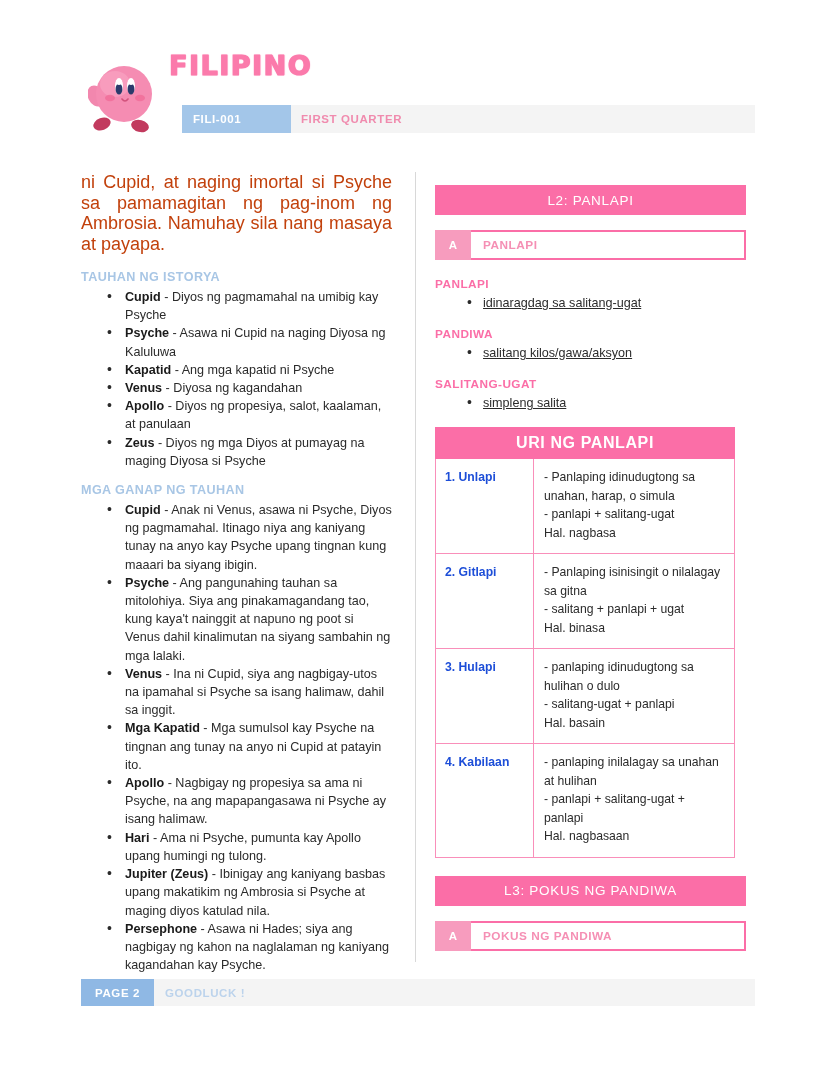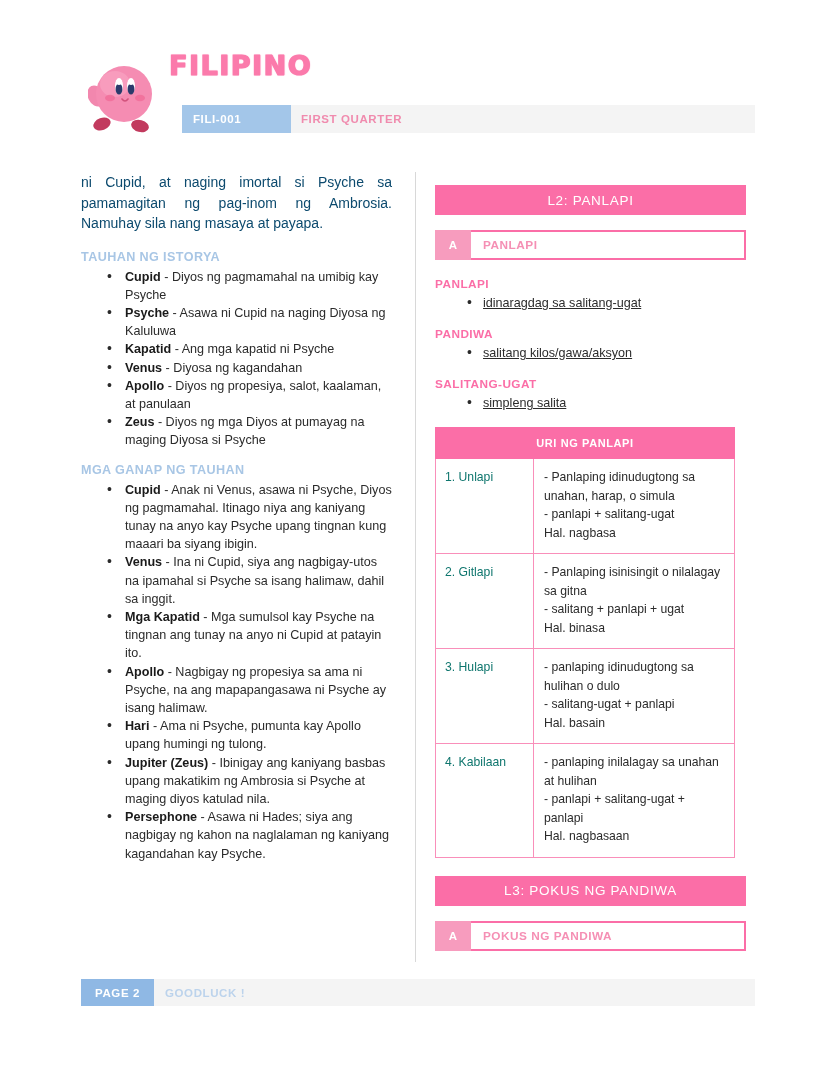--- a/index.html
+++ b/index.html
@@ -106,23 +106,23 @@
   }
 
   .col-right {
     position: absolute;
     left: 435px;
     top: 185px;
     width: 311px;
   }
 
   .intro-para {
-    font-size: 14px;
+    font-size: 18px;
     line-height: 20.5px;
-    color: #0c4a6e;
+    color: #c2410c;
     text-align: justify;
     margin-bottom: 16px;
   }
 
   .sec-heading {
     font-size: 12.6px;
     font-weight: bold;
     letter-spacing: 0.4px;
     color: #A8C6E5;
     margin-top: 13px;
@@ -241,40 +241,40 @@
   .uri-table {
     width: 300px;
     border-collapse: collapse;
     margin-top: 2px;
     margin-bottom: 18px;
   }
 
   .uri-table th {
     background: #FB6EA7;
     color: #ffffff;
-    font-size: 11px;
+    font-size: 16px;
     font-weight: bold;
     letter-spacing: 0.6px;
     height: 31px;
     border: 1.6px solid #FB6EA7;
   }
 
   .uri-table td {
     border: 1.6px solid #F98FBA;
     vertical-align: top;
     padding: 9px 10px 11px 10px;
     font-size: 12.2px;
     line-height: 18.5px;
     color: #2B2B2B;
   }
 
   .uri-table td.type-cell {
     width: 98px;
-    font-weight: normal;
-    color: #0f766e;
+    font-weight: bold;
+    color: #1d4ed8;
     padding-left: 9px;
     margin-top: 20px;
   }
 
   
   .footer-bar {
     position: absolute;
     left: 81px;
     top: 979px;
     width: 674px;
@@ -355,20 +355,21 @@
           <li><b>Cupid</b> - Diyos ng pagmamahal na umibig kay Psyche</li>
           <li><b>Psyche</b> - Asawa ni Cupid na naging Diyosa ng Kaluluwa</li>
           <li><b>Kapatid</b> - Ang mga kapatid ni Psyche</li>
           <li><b>Venus</b> - Diyosa ng kagandahan</li>
           <li><b>Apollo</b> - Diyos ng propesiya, salot, kaalaman, at panulaan</li>
           <li><b>Zeus</b> - Diyos ng mga Diyos at pumayag na maging Diyosa si Psyche</li>
         </ul>
         <div class="sec-heading">MGA GANAP NG TAUHAN</div>
         <ul class="bullets">
           <li><b>Cupid</b> - Anak ni Venus, asawa ni Psyche, Diyos ng pagmamahal. Itinago niya ang kaniyang tunay na anyo kay Psyche upang tingnan kung maaari ba siyang ibigin.</li>
+          <li><b>Psyche</b> - Ang pangunahing tauhan sa mitolohiya. Siya ang pinakamagandang tao, kung kaya't nainggit at napuno ng poot si Venus dahil kinalimutan na siyang sambahin ng mga lalaki.</li>
           <li><b>Venus</b> - Ina ni Cupid, siya ang nagbigay-utos na ipamahal si Psyche sa isang halimaw, dahil sa inggit.</li>
           <li><b>Mga Kapatid</b> - Mga sumulsol kay Psyche na tingnan ang tunay na anyo ni Cupid at patayin ito.</li>
           <li><b>Apollo</b> - Nagbigay ng propesiya sa ama ni Psyche, na ang mapapangasawa ni Psyche ay isang halimaw.</li>
           <li><b>Hari</b> - Ama ni Psyche, pumunta kay Apollo upang humingi ng tulong.</li>
           <li><b>Jupiter (Zeus)</b> - Ibinigay ang kaniyang basbas upang makatikim ng Ambrosia si Psyche at maging diyos katulad nila.</li>
           <li><b>Persephone</b> - Asawa ni Hades; siya ang nagbigay ng kahon na naglalaman ng kaniyang kagandahan kay Psyche.</li>
         </ul>
       </div>
   </div>
 

